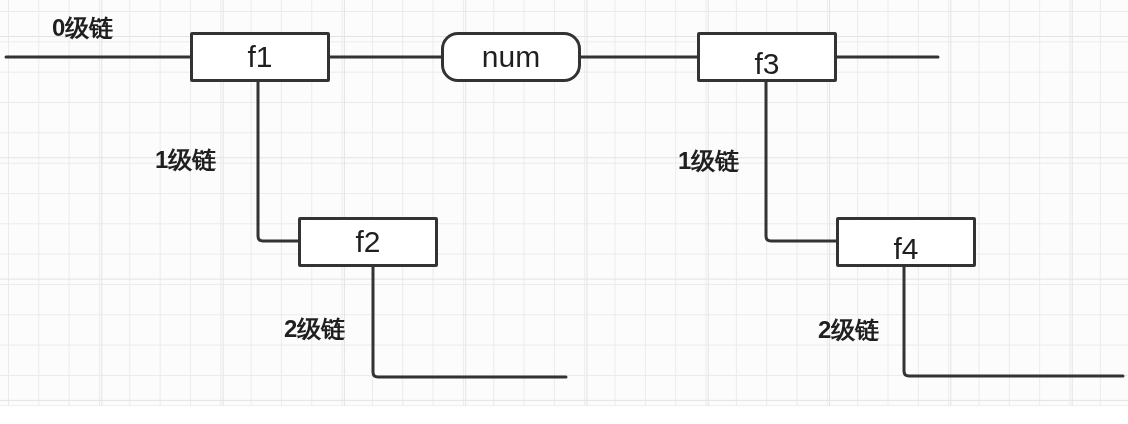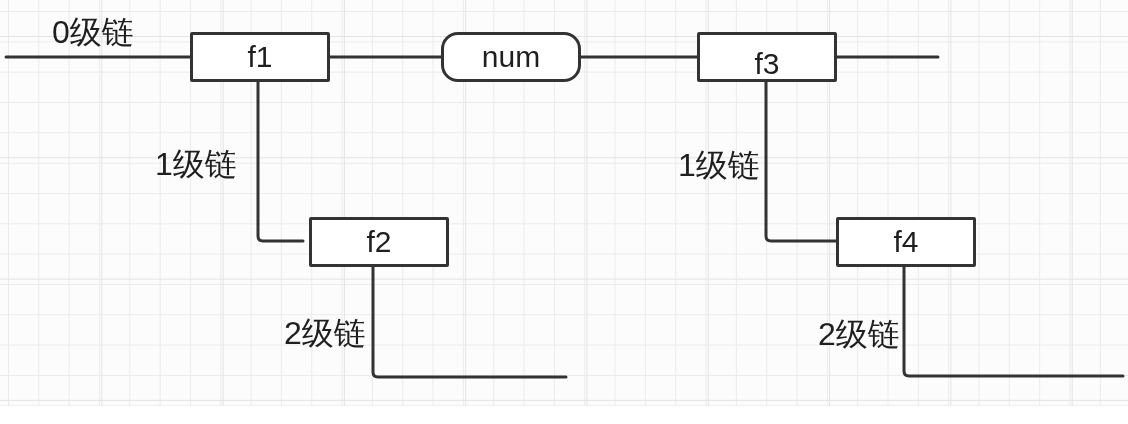--- a/index.html
+++ b/index.html
@@ -53,24 +53,25 @@
     display: flex;
     align-items: center;
     justify-content: center;
     font-size: 30px;
     line-height: 1;
     color: var(--text, #1f1f1f);
   }
   .edge-label {
     position: absolute;
     z-index: 2;
-    font-size: 32px;
+    font-size: 24px;
     line-height: 1.1;
     color: var(--text, #1f1f1f);
     white-space: nowrap;
+    font-weight: bold;
   }
 </style>
 </head>
 <body>
 
 <div class="canvas">
 
   <svg class="edges" width="1128" height="424" viewBox="0 0 1128 424">
 
     <path d="M6 57 H938" stroke="#333333"></path>
@@ -89,25 +90,25 @@
   </div>
 
   <div class="node" style="left:441px; top:32px;border-radius:17px;">
     <span>num</span>
   </div>
 
   <div class="node" style="left:697px; top:32px;align-items:flex-end;">
     <span>f3</span>
   </div>
 
-  <div class="node" style="left:309px; top:217px;text-align:center;">
+  <div class="node" style="left:298px; top:217px;text-align:center;">
     <span>f2</span>
   </div>
 
-  <div class="node" style="left:836px; top:217px;">
+  <div class="node" style="left:836px; top:217px;align-items:flex-end;">
     <span>f4</span>
   </div>
 
   <div class="edge-label" style="left:52px; top:15px;">0级链</div>
 
   <div class="edge-label" style="left:155px; top:147px;">1级链</div>
 
   <div class="edge-label" style="left:284px; top:316px;">2级链</div>
 
   <div class="edge-label" style="left:678px; top:148px;">1级链</div>

